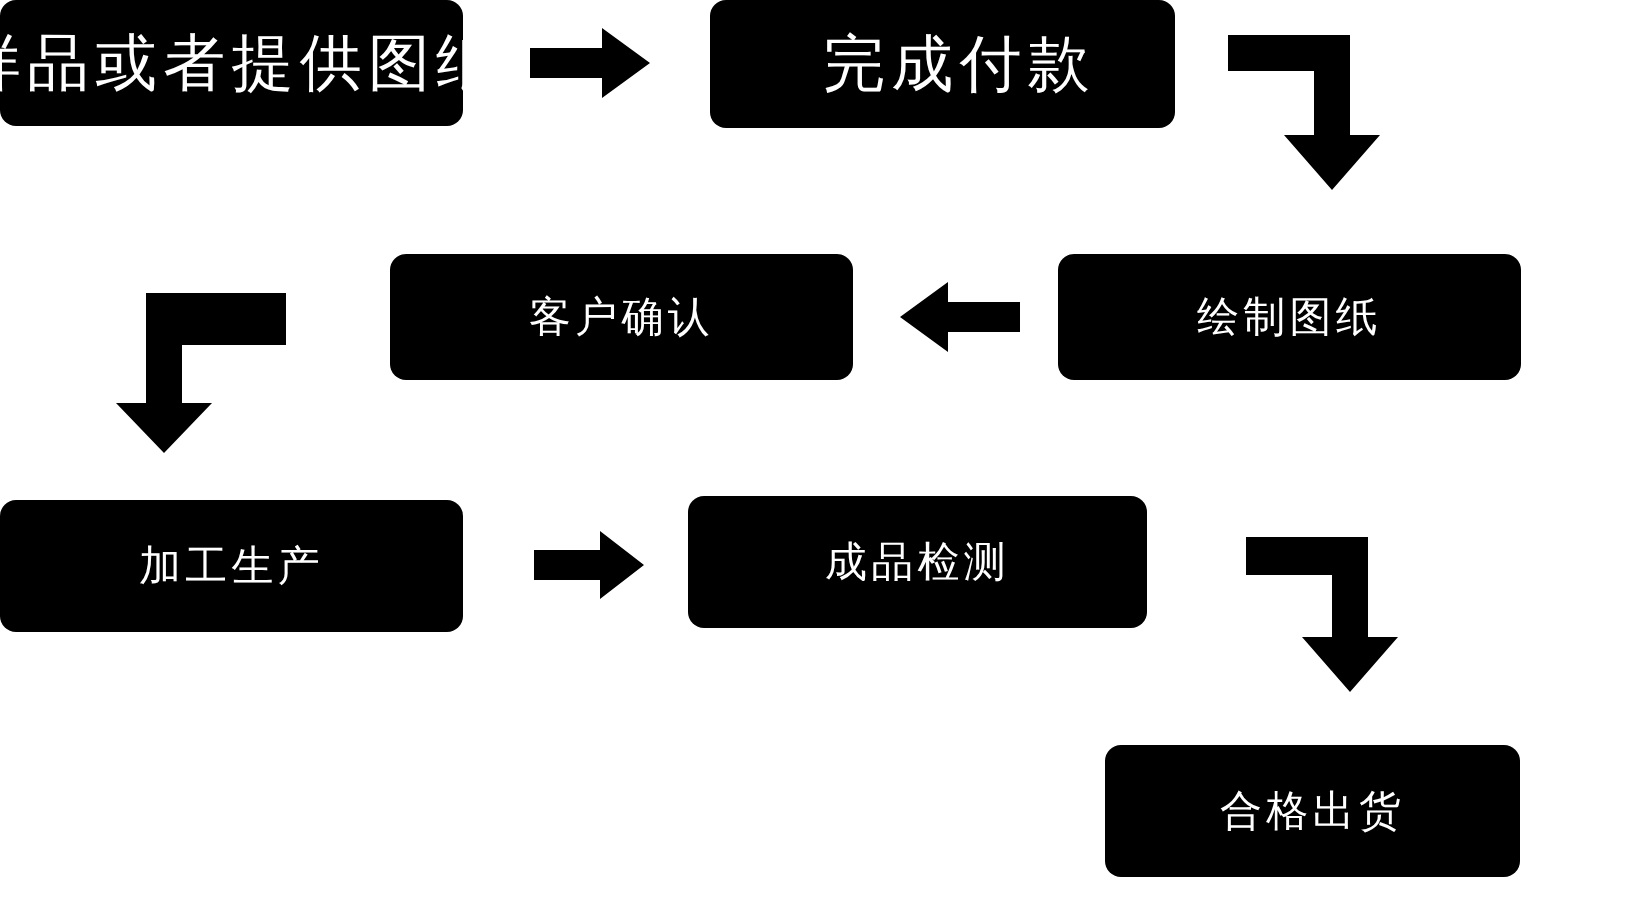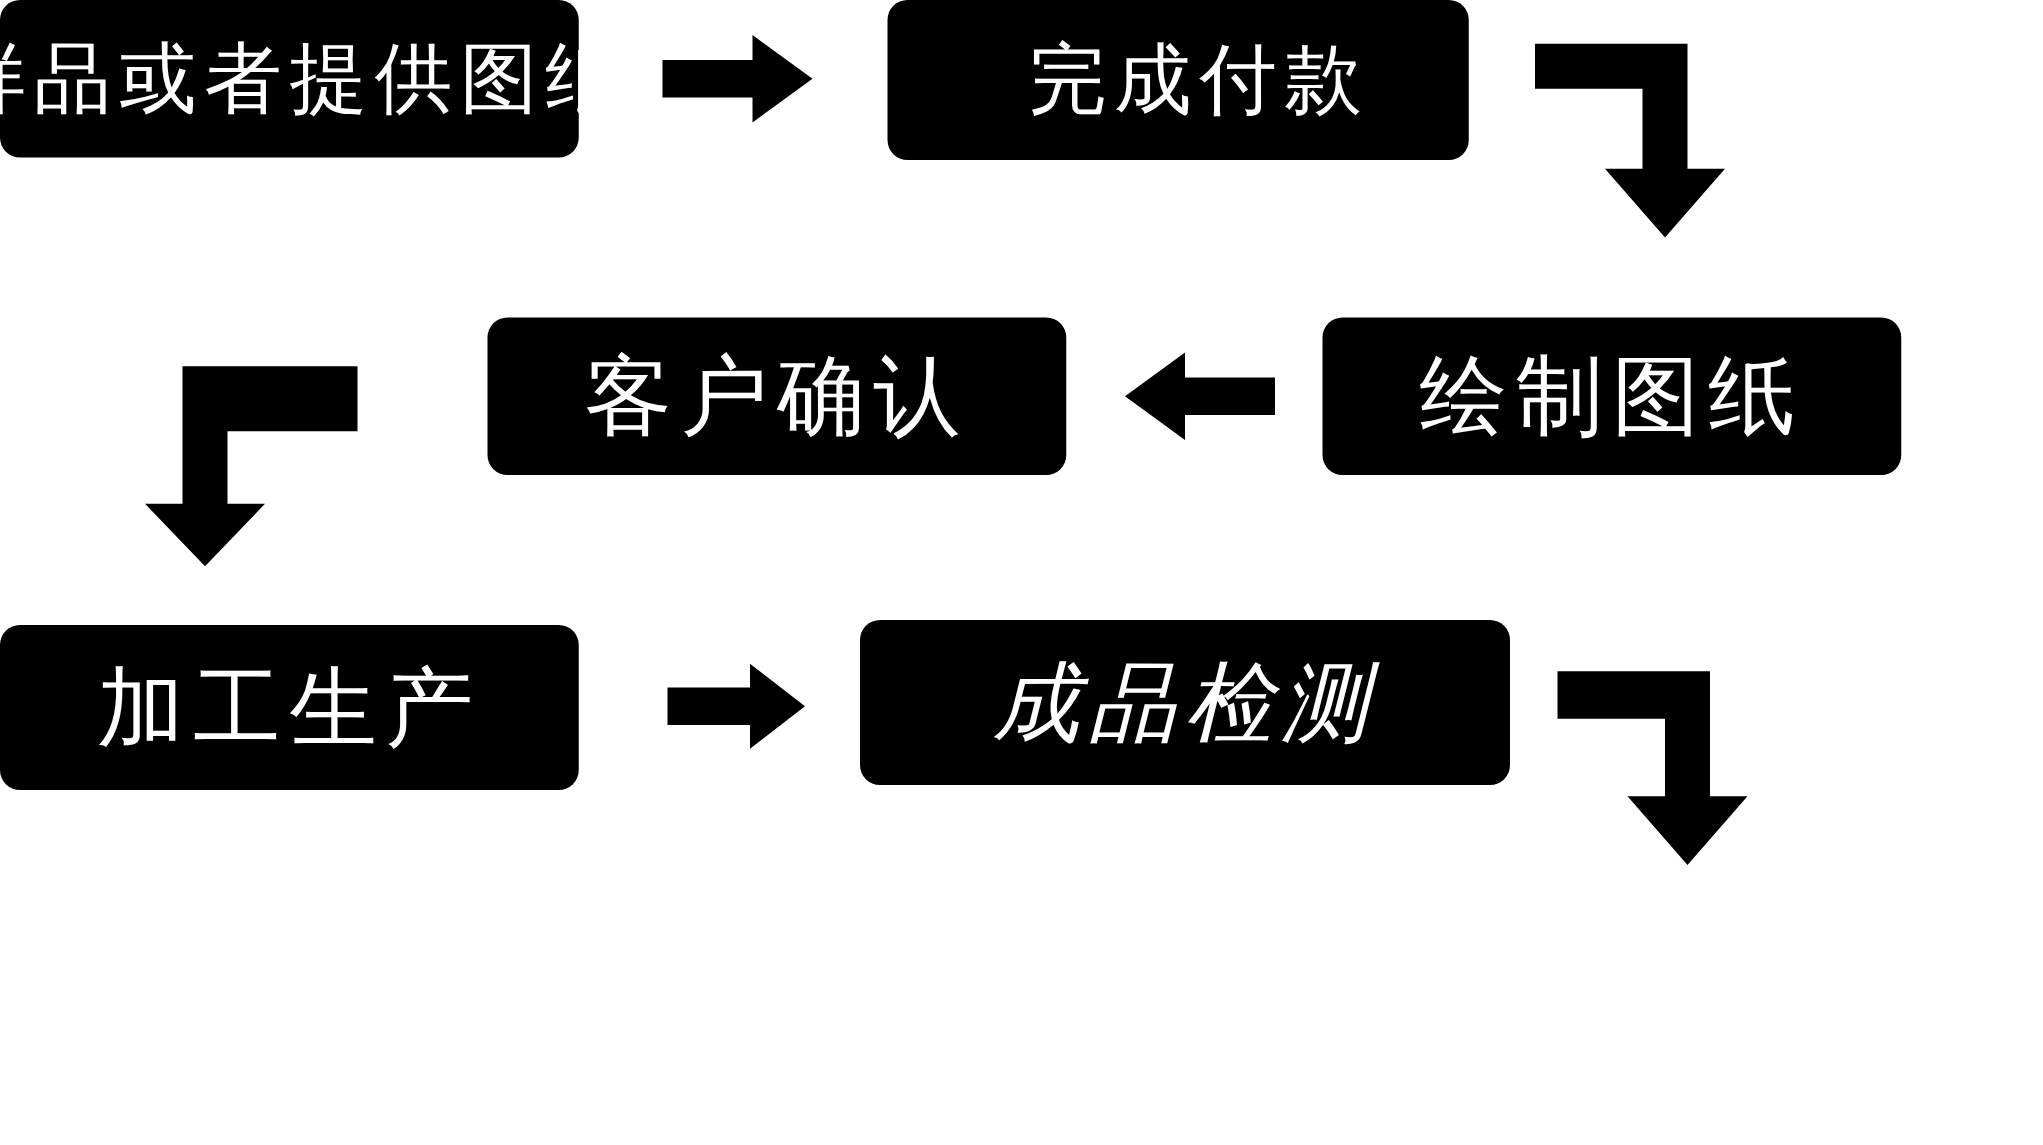--- a/index.html
+++ b/index.html
@@ -26,21 +26,21 @@
     justify-content: center;
     text-align: center;
     letter-spacing: 0.10em;
     line-height: 1.1;
     box-sizing: border-box;
     padding: 0 14px;
     white-space: nowrap;
     user-select: none;
   }
   .node.big   { font-size: 62px; }
-  .node.med   { font-size: 70px; }
+  .node.med   { font-size: 42px; }
   .connector {
     position: absolute;
     pointer-events: none;
   }
   .connector svg { display: block; overflow: visible; }
 </style>
 </head>
 <body>
 
 <div id="stage">
@@ -78,22 +78,23 @@
   <div class="node med" style="left:0px; top:500px; width:463px; height:132px;">加工生产</div>
 
   <div class="node med" style="left:1058px; top:254px; width:463px; height:126px;">绘制图纸</div>
 
   <div class="connector" style="left:534px; top:531px; width:110px; height:68px;">
     <svg width="110" height="68" viewBox="0 0 110 68">
       <path d="M0,19 L66,19 L66,0 L110,34 L66,68 L66,49 L0,49 Z" fill="#000000"></path>
     </svg>
   </div>
 
-  <div class="node med" style="left:688px; top:496px; width:520px; height:132px;font-style:italic;">成品检测</div>
+  <div class="node med" style="left:688px; top:496px; width:459px; height:132px;">成品检测</div>
 
   <div class="connector" style="left:1246px; top:537px; width:165px; height:160px;">
     <svg width="165" height="160" viewBox="0 0 165 160">
       <path d="M0,0 L122,0 L122,100 L152,100 L104,155 L56,100 L86,100 L86,38 L0,38 Z" fill="#000000"></path>
     </svg>
   </div>
 
+  <div class="node med" style="left:1105px; top:745px; width:415px; height:132px;">合格出货</div>
 
 </div>
 
 </body></html>

